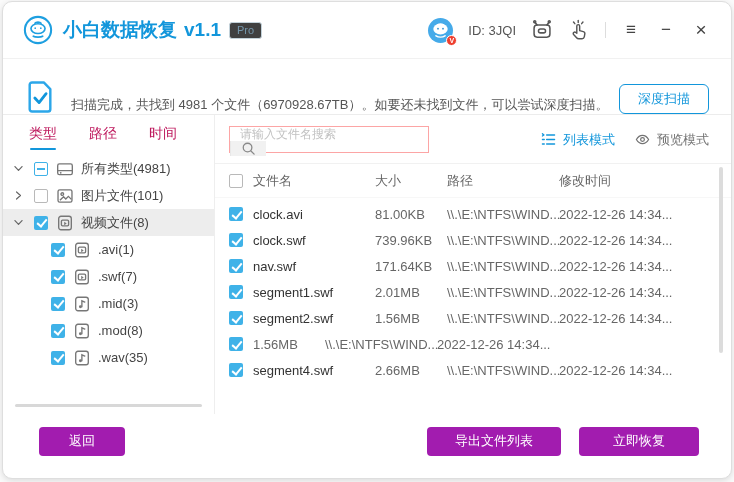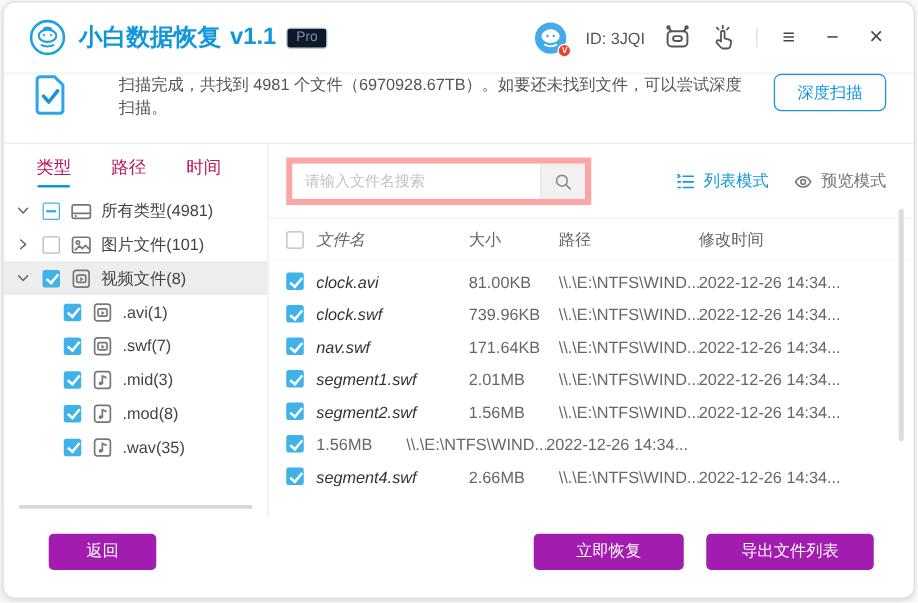--- a/index.html
+++ b/index.html
@@ -14,36 +14,36 @@
     box-shadow: 0 2px 6px rgba(0,0,0,.12);
     display: flex; flex-direction: column; overflow: hidden;
   }
   
   .titlebar { height: 57px; flex: 0 0 57px; display: flex; align-items: center;
     padding: 0 20px 0 20px; border-bottom: 1px solid #f1f1f1; }
   .logo { width: 30px; height: 30px; display: flex; }
   .app-title { font-size: 19px; font-weight: 700; color: #1296db; margin-left: 10px; }
   .app-version { font-size: 19px; font-weight: 700; color: #1296db; margin-left: 7px; }
   .pro-badge { margin-left: 8px; font-size: 11px; color: #7496ab; border: 1px solid #c3d2da;
-    border-radius: 3px; padding: 1px 7px 2px; background: #0f172a; }
+    border-radius: 3px; padding: 1px 7px 2px; background: #404040; }
   .title-right { margin-left: auto; display: flex; align-items: center; gap: 15px; }
   .avatar { position: relative; width: 25px; height: 25px; border-radius: 50%;
     background: #45aae9; display: flex; align-items: center; justify-content: center; }
   .avatar .badge { position: absolute; right: -4px; bottom: -3px; width: 11px; height: 11px;
     border-radius: 50%; background: #ee3f2f; color: #fff; font-size: 7px; font-weight: 700;
     display: flex; align-items: center; justify-content: center; border: 1px solid #fff; }
   .uid { font-size: 13px; color: #555; }
   .tb-icon { width: 22px; height: 22px; display: flex; color: #555; cursor: pointer; }
   .vdiv { width: 1px; height: 16px; background: #ddd; }
   .winctl { font-size: 17px; color: #444; width: 20px; text-align: center; cursor: pointer;
     line-height: 20px; }
   .winctl.close { font-size: 19px; }
   
-  .notice { height: 56px; flex: 0 0 56px; display: flex; align-items: flex-start;
-    padding: 0 22px; border-bottom: 1px solid #ececec; gap: 24px; }
+  .notice { height: 56px; flex: 0 0 56px; display: flex; align-items: flex-end;
+    padding: 0 22px; border-bottom: 1px solid #ececec; }
   .notice-icon { width: 30px; height: 34px; display: flex; flex: 0 0 30px; }
   .notice-text { font-size: 13px; color: #555; margin-left: 16px; flex: 1; }
   .deepscan-btn { height: 30px; padding: 0 18px; background: #fff; border: 1px solid #1296db;
     color: #1296db; font-size: 13px; border-radius: 6px; cursor: pointer; white-space: nowrap;
     font-family: inherit; }
   
   .main { flex: 1; display: flex; min-height: 0; }
   .sidebar { width: 212px; flex: 0 0 212px; border-right: 1px solid #eee;
     display: flex; flex-direction: column; }
   .tabs { display: flex; gap: 32px; padding: 10px 0 0 26px; }
@@ -67,39 +67,39 @@
   .cb.indeterminate::after { content: ""; position: absolute; left: 2px; top: 5px;
     width: 8px; height: 2px; background: #3fb2e8; }
   .cb.unchecked { background: #fff; border: 1px solid #b9b9b9; }
   .ticon { width: 18px; height: 18px; margin: 0 7px 0 8px; color: #777; display: flex;
     flex: 0 0 18px; }
   .hscrollbar { height: 3px; background: #d8d8d8; border-radius: 2px; margin: 0 12px 7px; }
   
   .content { flex: 1; display: flex; flex-direction: column; min-width: 0; position: relative; }
   .toolbar { display: flex; align-items: center; padding: 11px 22px 10px 14px;
     border-bottom: 1px solid #f1f1f1; }
-  .search-group { display: flex; height: 38px; border: 5px solid #fca5a5; }
+  .search-group { display: flex; height: 27px; border: 1px solid #fca5a5; flex-direction: column; }
   .search-input { width: 198px; border: none; outline: none; padding: 0 10px; font-size: 12px;
     color: #333; font-family: inherit; }
   .search-input::placeholder { color: #c2c2c2; }
   .search-btn { width: 36px; background: #f1f1f1; border: none; border-left: 1px solid #e8e8e8;
     display: flex; align-items: center; justify-content: center; cursor: pointer; }
   .search-btn svg { width: 15px; height: 15px; color: #8a8a8a; }
   .modes { margin-left: auto; display: flex; gap: 20px; align-items: center; }
   .mode { display: flex; align-items: center; gap: 7px; font-size: 13px; cursor: pointer; }
   .mode svg { width: 15px; height: 15px; }
   .mode.active { color: #1296db; }
   .mode.inactive { color: #737373; }
   .thead { display: flex; align-items: center; height: 34px; padding: 0 22px 0 14px;
     font-size: 13px; color: #666; border-bottom: 1px solid #f7f7f7; }
   .tbody { flex: 1; overflow: hidden; padding-top: 3px; }
   .trow { display: flex; align-items: center; height: 26px; padding: 0 22px 0 14px;
     font-size: 13px; color: #666; }
   .c-cb { width: 24px; flex: 0 0 24px; display: flex; }
-  .c-name { width: 122px; flex: 0 0 122px; color: #333; overflow: hidden; white-space: nowrap; font-style: italic; }
+  .c-name { width: 122px; flex: 0 0 122px; color: #333; overflow: hidden; white-space: nowrap; }
   .thead .c-name { color: #666; }
   .c-size { width: 72px; flex: 0 0 72px; overflow: hidden; white-space: nowrap; }
   .c-path { width: 112px; flex: 0 0 112px; overflow: hidden; white-space: nowrap; }
   .c-mod { flex: 1; overflow: hidden; white-space: nowrap; }
   .vscrollbar { position: absolute; right: 8px; top: 52px; width: 4px; height: 186px;
     background: #dcdcdc; border-radius: 2px; }
   
   .footer { height: 64px; flex: 0 0 64px; display: flex; align-items: center;
     padding: 0 32px 10px 36px; }
   .btn-blue { background: #a21caf; color: #fff; border: none; border-radius: 4px; height: 29px;
@@ -394,17 +394,17 @@
             <span class="c-mod">2022-12-26 14:34...</span>
           </div>
         </div>
       <div class="vscrollbar"></div>
     </div>
   </div>
 
   <div class="footer">
     <button class="btn-blue back-btn">返回</button>
     <div class="footer-right">
+      <button class="btn-blue export-btn">导出文件列表</button>
       <button class="btn-blue recover-btn">立即恢复</button>
-      <button class="btn-blue export-btn">导出文件列表</button>
     </div>
   </div>
 </div>
 
 </body></html>

